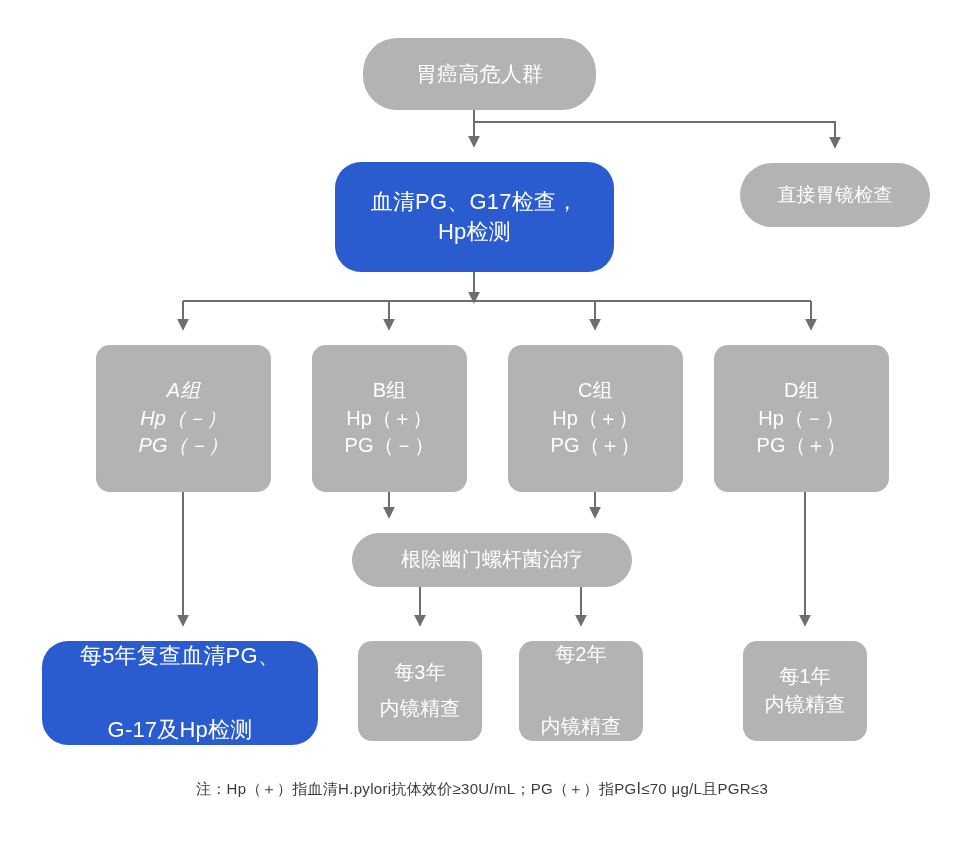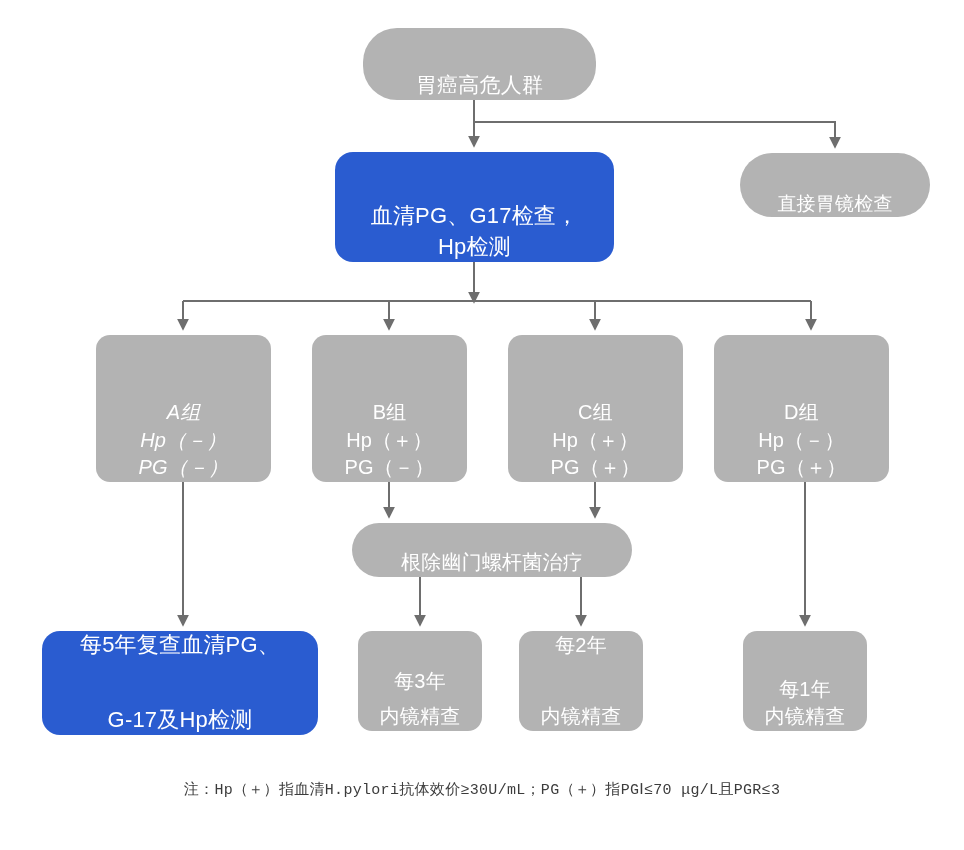--- a/index.html
+++ b/index.html
@@ -22,33 +22,34 @@
     width: 964px; height: 850px;
     z-index: 1;
   }
   
   .node {
     position: absolute;
     z-index: 2;
     display: flex;
     flex-direction: column;
     align-items: center;
-    justify-content: flex-end;
+    justify-content: center;
     text-align: center;
     color: #ffffff;
     line-height: 1.38;
     letter-spacing: 0.2px;
+    margin-top: 10px;
     -webkit-font-smoothing: antialiased;
   }
   .node .line { display: block; white-space: nowrap; }
   .gray  { background: #b3b3b3; }
   .blue  { background: #2a5cd0; }
   .r-pill { border-radius: 34px; }
   .r-soft { border-radius: 14px; }
-  .r-med  { border-radius: 18px; }
+  .r-med  { border-radius: 26px; }
 
   
   #n-population   { left: 363px; top: 28px;  width: 233px; height: 72px;  font-size: 21px; }
   #n-serum        { left: 335px; top: 152px; width: 279px; height: 110px; font-size: 22px; }
   #n-endoscopy    { left: 740px; top: 153px; width: 190px; height: 64px;  font-size: 19px; }
 
   #n-group-a      { left: 96px;  top: 335px; width: 175px; height: 147px; font-size: 20px; font-style: italic; }
   #n-group-b      { left: 312px; top: 335px; width: 155px; height: 147px; font-size: 20px; }
   #n-group-c      { left: 508px; top: 335px; width: 175px; height: 147px; font-size: 20px; }
   #n-group-d      { left: 714px; top: 335px; width: 175px; height: 147px; font-size: 20px; }
@@ -63,21 +64,20 @@
   #footnote {
     position: absolute;
     left: 0; top: 780px;
     width: 964px;
     z-index: 2;
     text-align: center;
     font-size: 15px;
     color: #3c3c3c;
     letter-spacing: 0.3px;
     white-space: nowrap;
-    font-family: Liberation Mono, monospace;
   }
 </style>
 </head>
 <body>
 
 <div id="flow">
 
   <svg id="edges" viewBox="0 0 964 850" xmlns="http://www.w3.org/2000/svg">
     <defs>
       <marker id="arrow" viewBox="0 0 10 10" refX="8.5" refY="5" markerWidth="6" markerHeight="6" orient="auto-start-reverse">

